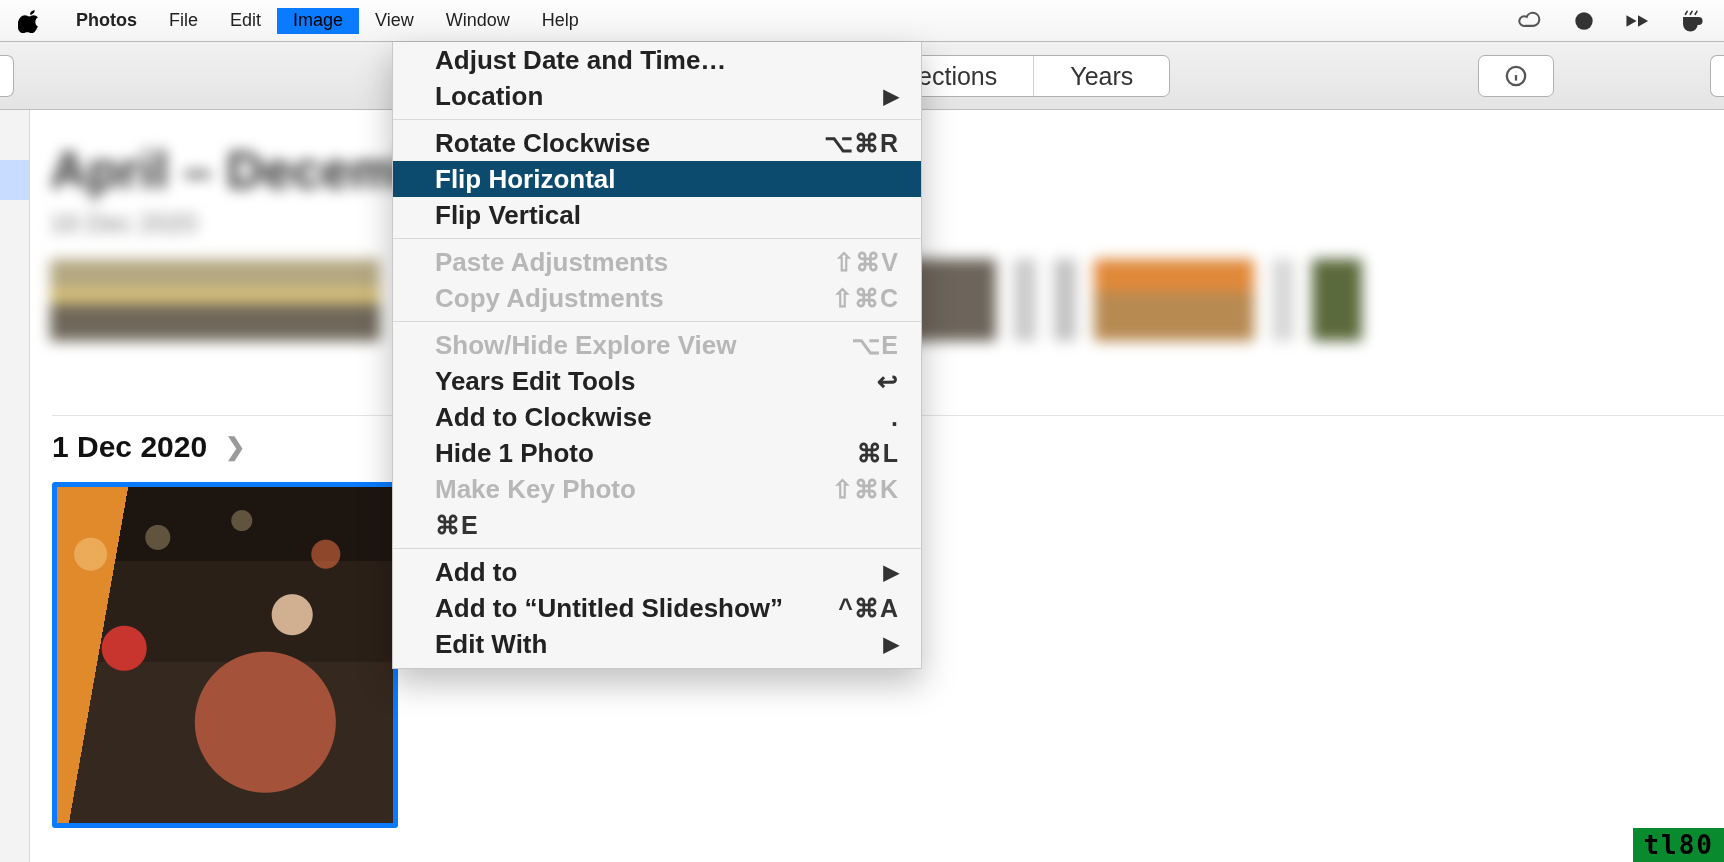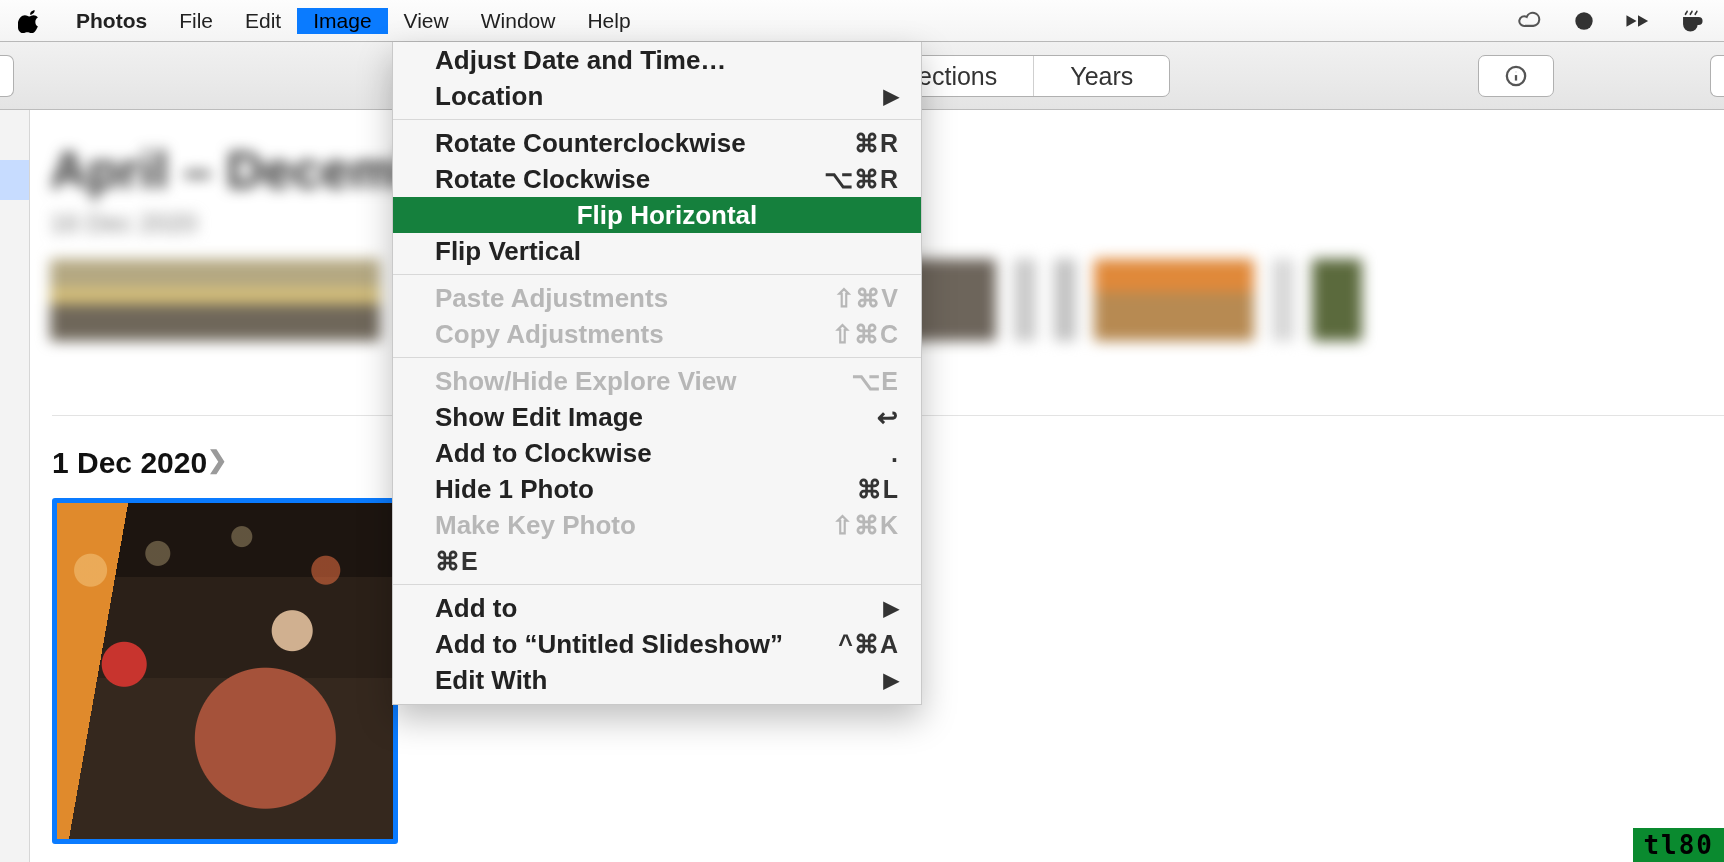--- a/index.html
+++ b/index.html
@@ -14,21 +14,21 @@
 
   
   .menubar {
     position: absolute;
     top: 0; left: 0; right: 0;
     height: 42px;
     background: linear-gradient(#fdfdfd, #f4f4f4);
     border-bottom: 1px solid #b8b8b8;
     display: flex;
     align-items: center;
-    font-size: 21px;
+    font-size: 18px;
     color: #222;
     z-index: 10;
     text-align: center;
   }
   .menubar .apple {
     width: 60px;
     display: flex;
     justify-content: center;
     align-items: center;
   }
@@ -154,21 +154,21 @@
     background: #e3e3e3;
   }
 
   
   .group2 {
     position: absolute;
     top: 320px; left: 22px; right: 0;
   }
   .group2 .date {
     font-size: 30px; font-weight: 700; color: #111;
-    display: flex; align-items: flex-start;  margin-top: 16px;
+    display: flex; align-items: center; gap: 18px;
   }
   .group2 .date .chev { font-size: 24px; color: #9a9a9a; }
 
   .photo-sel {
     margin-top: 18px;
     width: 346px; height: 346px;
     border: 5px solid #0a7bff;
     border-radius: 3px;
     background:
       radial-gradient(circle at 62% 70%, #a5523a 0 70px, transparent 71px),
@@ -210,23 +210,22 @@
     align-items: center;
     height: 36px;
     padding: 0 22px 0 42px;
     font-weight: bold;
   }
   .dropdown .row .label { flex: 1; white-space: nowrap; }
   .dropdown .row .sc    { color: #333; font-size: 25px; letter-spacing: 1px; }
   .dropdown .row.disabled { color: #b7b7b7; }
   .dropdown .row.disabled .sc { color: #b7b7b7; }
   .dropdown .row.highlight {
-    background: #15803d;
+    background: #0c4a6e;
     color: #fff;
-    text-align: center;
   }
   .dropdown .row .arrow { color: #333; font-size: 20px; margin-left: auto; }
   .dropdown hr {
     border: none;
     border-top: 1px solid #d8d8d8;
     margin: 5px 0;
   }
 
   
   .watermark {
@@ -336,24 +335,20 @@
 <div class="dropdown" id="dropdown">
     <div class="row">
       <span class="label">Adjust Date and Time…</span>
     </div>
     <div class="row">
       <span class="label">Location</span>
       <span class="arrow">▶</span>
     </div>
     <hr>
     <div class="row">
-      <span class="label">Rotate Counterclockwise</span>
-      <span class="sc">⌘R</span>
-    </div>
-    <div class="row">
       <span class="label">Rotate Clockwise</span>
       <span class="sc">⌥⌘R</span>
     </div>
     <div class="row highlight">
       <span class="label">Flip Horizontal</span>
     </div>
     <div class="row">
       <span class="label">Flip Vertical</span>
     </div>
     <hr>
@@ -364,21 +359,21 @@
     <div class="row disabled">
       <span class="label">Copy Adjustments</span>
       <span class="sc">⇧⌘C</span>
     </div>
     <hr>
     <div class="row disabled">
       <span class="label">Show/Hide Explore View</span>
       <span class="sc">⌥E</span>
     </div>
     <div class="row">
-      <span class="label">Show Edit Image</span>
+      <span class="label">Years Edit Tools</span>
       <span class="sc">↩</span>
     </div>
     <div class="row">
       <span class="label">Add to Clockwise</span>
       <span class="sc">.</span>
     </div>
     <div class="row">
       <span class="label">Hide 1 Photo</span>
       <span class="sc">⌘L</span>
     </div>

